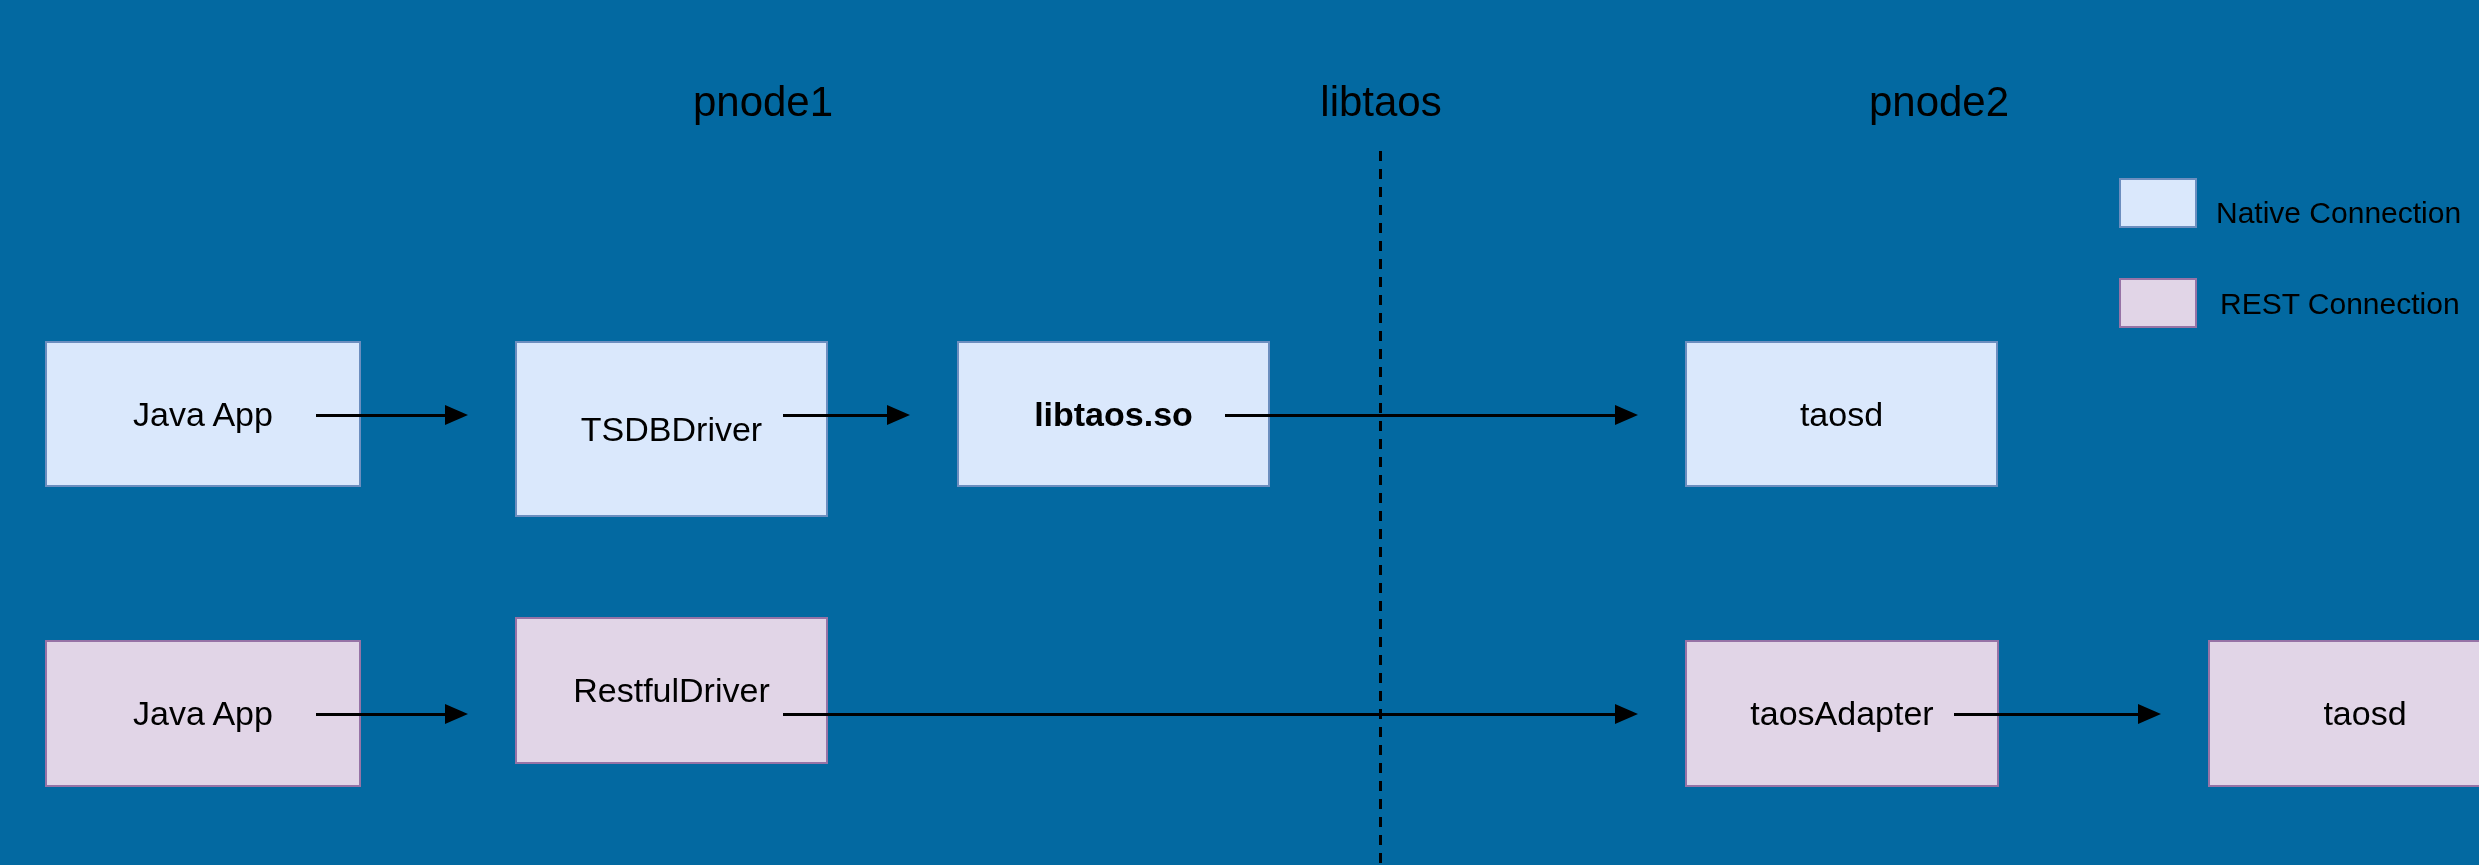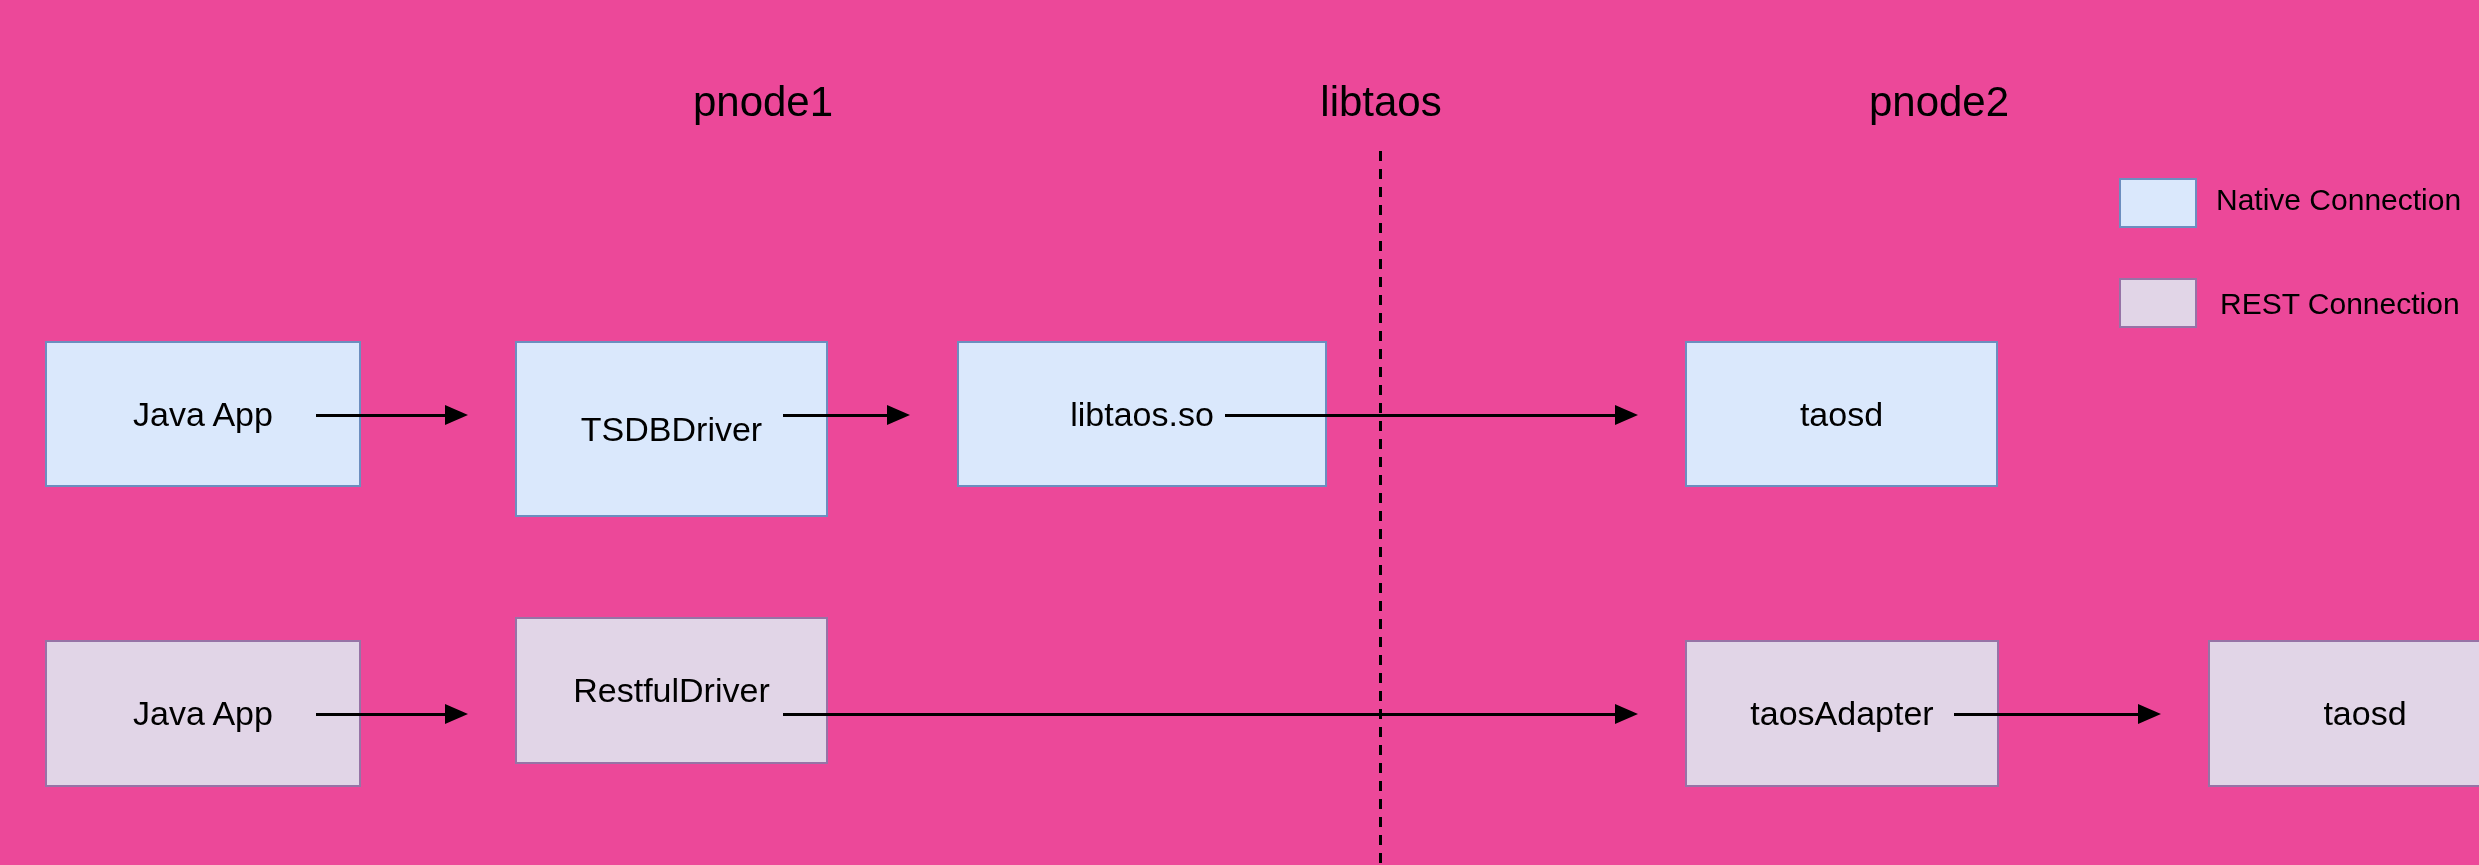--- a/index.html
+++ b/index.html
@@ -5,21 +5,21 @@
   html, body {
     margin: 0;
     padding: 0;
     background: #ffffff;
     font-family: "Liberation Sans", "DejaVu Sans", sans-serif;
   }
   #canvas {
     position: relative;
     width: 2479px;
     height: 865px;
-    background: #ec4899;
+    background: #0369a1;
     overflow: hidden;
   }
   .zone-title {
     position: absolute;
     width: 300px;
     text-align: center;
     font-size: 42px;
     line-height: 48px;
     color: #000000;
     white-space: nowrap;
@@ -97,21 +97,21 @@
     position: absolute;
     font-size: 30px;
     line-height: 40px;
     color: #000000;
     white-space: nowrap;
   }
 
   
   #node-native-javaapp   { left: 0px;    top: 341px; width: 316px; height: 146px; }
   #node-native-tsdb      { left: 470px;  top: 341px; width: 313px; height: 176px; }
-  #node-native-libtaos   { left: 912px;  top: 341px; width: 370px; height: 146px; }
+  #node-native-libtaos   { left: 912px;  top: 341px; width: 313px; height: 146px; font-weight: bold; }
   #node-native-taosd     { left: 1640px; top: 341px; width: 313px; height: 146px; }
   #node-rest-javaapp     { left: 0px;    top: 640px; width: 316px; height: 147px; }
   #node-rest-restful     { left: 470px;  top: 617px; width: 313px; height: 147px; }
   #node-rest-adapter     { left: 1640px; top: 640px; width: 314px; height: 147px; }
   #node-rest-taosd       { left: 2163px; top: 640px; width: 314px; height: 147px; }
 
   
   #arrow-native-1 { left: 316px;  top: 405px; width: 152px; }
   #arrow-native-2 { left: 783px;  top: 405px; width: 127px; }
   #arrow-native-3 { left: 1225px; top: 405px; width: 413px; }
@@ -119,21 +119,21 @@
   #arrow-rest-2   { left: 783px;  top: 704px; width: 855px; }
   #arrow-rest-3   { left: 1954px; top: 704px; width: 207px; }
 
   
   #title-pnode1  { left: 613px;  top: 78px; }
   #title-network { left: 1231px; top: 78px; }
   #title-pnode2  { left: 1789px; top: 78px; text-align: center; }
 
   
   #legend-swatch-native { left: 2119px; top: 178px; }
-  #legend-label-native  { left: 2216px; top: 180px; }
+  #legend-label-native  { left: 2216px; top: 193px; }
   #legend-swatch-rest   { left: 2119px; top: 278px; }
   #legend-label-rest    { left: 2220px; top: 284px; }
 </style>
 </head>
 <body>
 
 <div id="canvas">
 
   <div class="zone-title" id="title-pnode1">pnode1</div>
   <div class="zone-title" id="title-network">libtaos</div>

